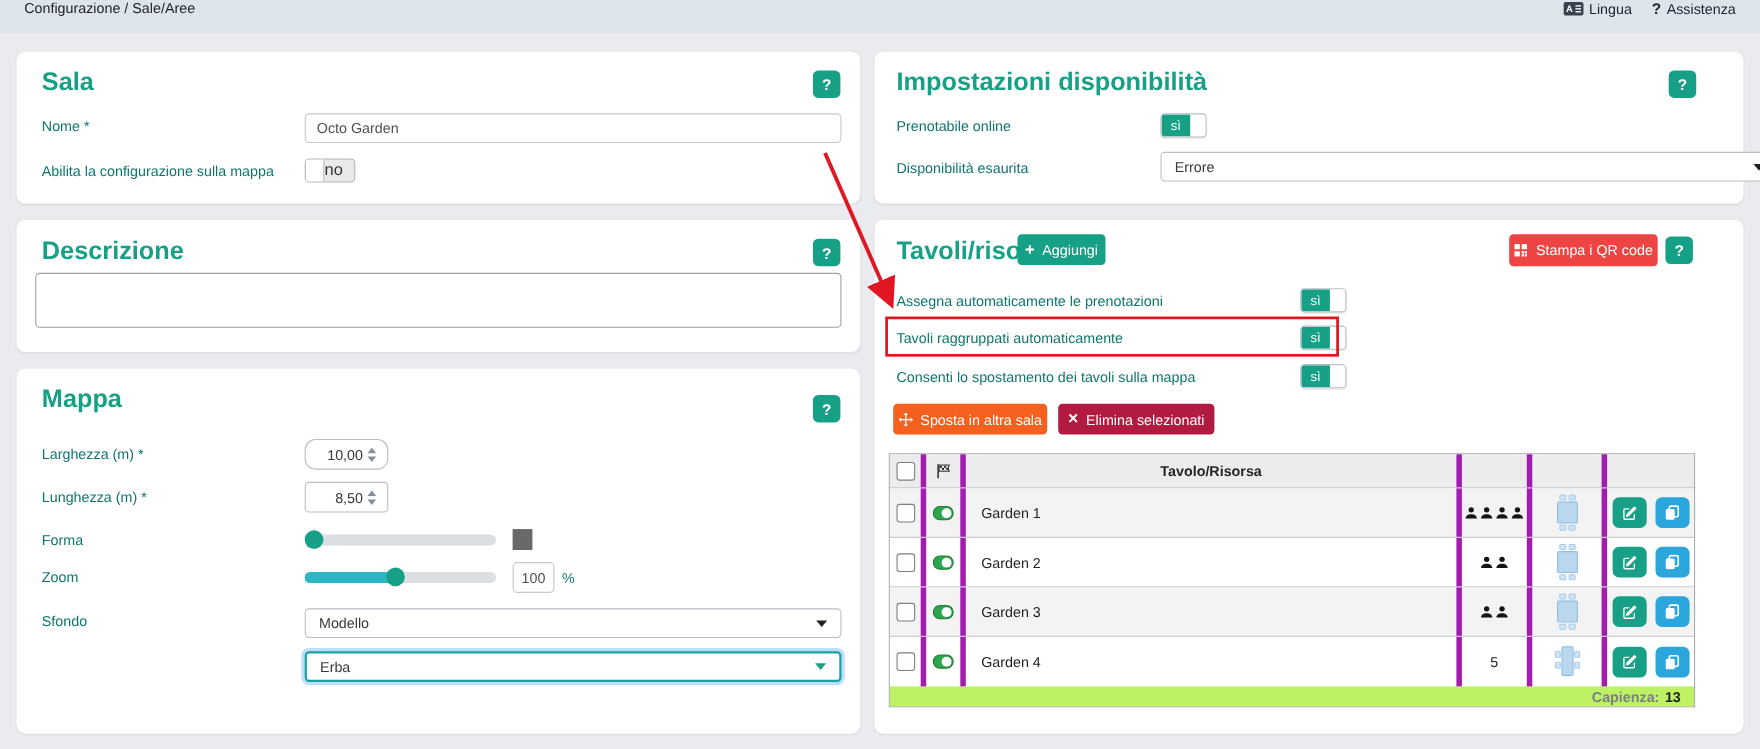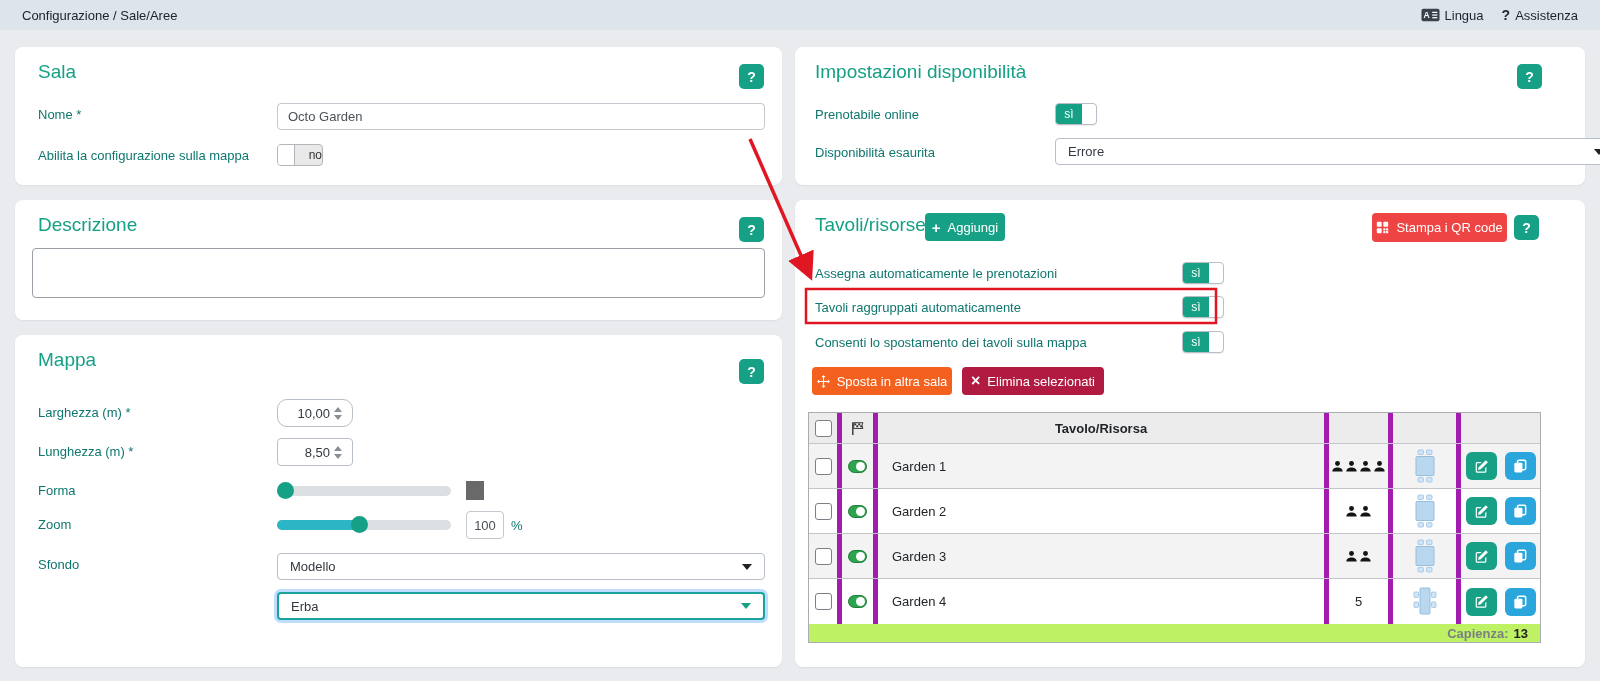--- a/index.html
+++ b/index.html
@@ -1,39 +1,39 @@
 <!DOCTYPE html>
 <html><head>
 <meta charset="utf-8">
 <style>
   * { margin:0; padding:0; box-sizing:border-box; }
   body { font-family:"Liberation Sans", sans-serif; }
   #page { position:relative; width:1600px; height:681px; background:#e9ebee; overflow:hidden; font-size:13px; color:#212529; }
   .abs { position:absolute; }
   
-  #topbar { position:absolute; left:0; top:0; width:1600px; height:30px; background:#dee4eb; display:flex; align-items:center; justify-content:space-between; padding:0 22px; }
+  #topbar { position:absolute; left:0; top:0; width:1600px; height:30px; background:#dee4eb; display:flex; align-items:flex-start; justify-content:space-between; padding:0 22px; }
   .topbar-right { display:flex; align-items:center; gap:18px; color:#1b2430; }
   .topbar-item { display:flex; align-items:center; gap:5px; cursor:pointer; }
   .qmark { font-weight:bold; font-size:14px; }
   
   .card { position:absolute; background:#fff; border-radius:8px; box-shadow:0 1px 2px rgba(0,0,0,.06); }
-  .card-title { position:absolute; left:23px; top:14px; font-size:19px; font-weight:400; color:#16a085; }
+  .card-title { position:absolute; left:23px; top:14px; font-size:23px; font-weight:700; color:#16a085; }
   .help-btn { position:absolute; width:25px; height:25px; background:#16a085; color:#fff; border:none; border-radius:5px; font-size:14px; font-weight:bold; cursor:pointer; display:flex; align-items:center; justify-content:center; }
   .lbl { position:absolute; font-size:13px; color:#0f766e; }
   .tinput { position:absolute; border:1px solid #c3c9cf; border-radius:4px; background:#fff; font-family:"Liberation Sans",sans-serif; font-size:13px; color:#4a5158; padding:0 10px; }
   .selectbox { position:absolute; border:1px solid #b9bfc6; border-radius:4px; background:#fff; display:flex; align-items:center; padding:0 12px; font-size:13px; color:#33393f; cursor:pointer; }
   .caret { margin-left:auto; width:0; height:0; border-left:5px solid transparent; border-right:5px solid transparent; border-top:6px solid #222; }
   .caret.teal { border-top-color:#16a085; }
   
   .toggle-on { position:absolute; width:42px; height:22px; border:1px solid #b9bfc6; border-radius:4px; background:#fff; overflow:hidden; display:flex; cursor:pointer; box-shadow:0 1px 1px rgba(0,0,0,.08); }
   .toggle-on .on-part { width:26px; height:100%; background:#16a085; color:#fff; font-size:12px; display:flex; align-items:center; justify-content:center; }
   
   .toggle-off { position:absolute; width:46px; height:22px; border:1px solid #b2b6ba; border-radius:4px; background:#e9e9e9; display:flex; cursor:pointer; overflow:hidden; }
   .toggle-off .knob { width:17px; height:100%; background:#fff; border-right:1px solid #b2b6ba; }
-  .toggle-off .off-label { flex:1; text-align:right; line-height:20px; font-size:12px; color:#333; }
+  .toggle-off .off-label { flex:1; text-align:left; line-height:20px; font-size:15px; color:#333; }
   
   .spinner { position:absolute; width:76px; height:28px; border:1px solid #b9bfc6; border-radius:4px; background:#fff; display:flex; align-items:center; }
   .spinner input { border:none; outline:none; width:52px; text-align:right; font-size:13px; color:#33393f; font-family:"Liberation Sans",sans-serif; background:transparent; }
   .spin-arrows { display:flex; flex-direction:column; gap:3px; margin-left:4px; }
   .spin-up { width:0;height:0;border-left:4px solid transparent;border-right:4px solid transparent;border-bottom:5px solid #8a8f94; }
   .spin-down { width:0;height:0;border-left:4px solid transparent;border-right:4px solid transparent;border-top:5px solid #8a8f94; }
   
   .slider { position:absolute; height:10px; border-radius:5px; background:#dcdfe2; }
   .slider .fill { position:absolute; left:0; top:0; height:10px; border-radius:5px; background:#2cb5c4; }
   .slider .thumb { position:absolute; top:-4px; width:17px; height:17px; border-radius:50%; background:#16a085; cursor:pointer; }

